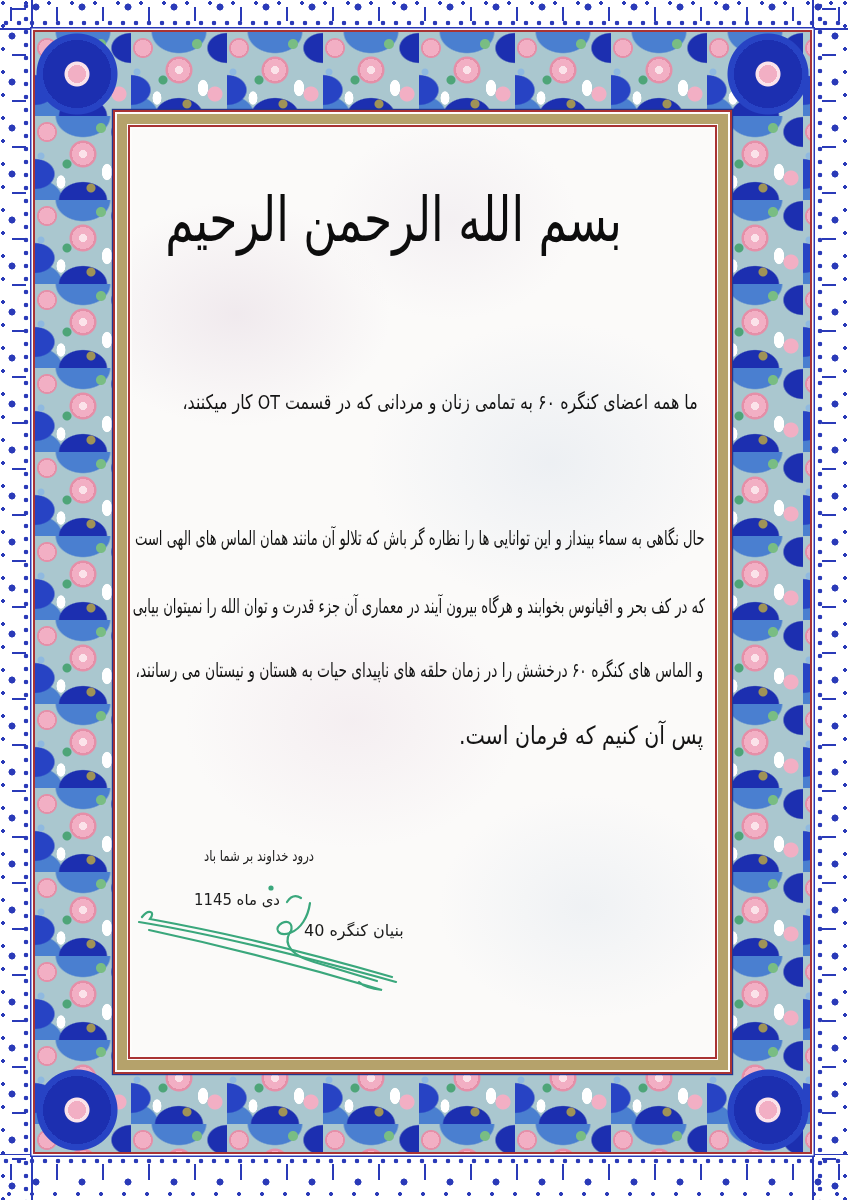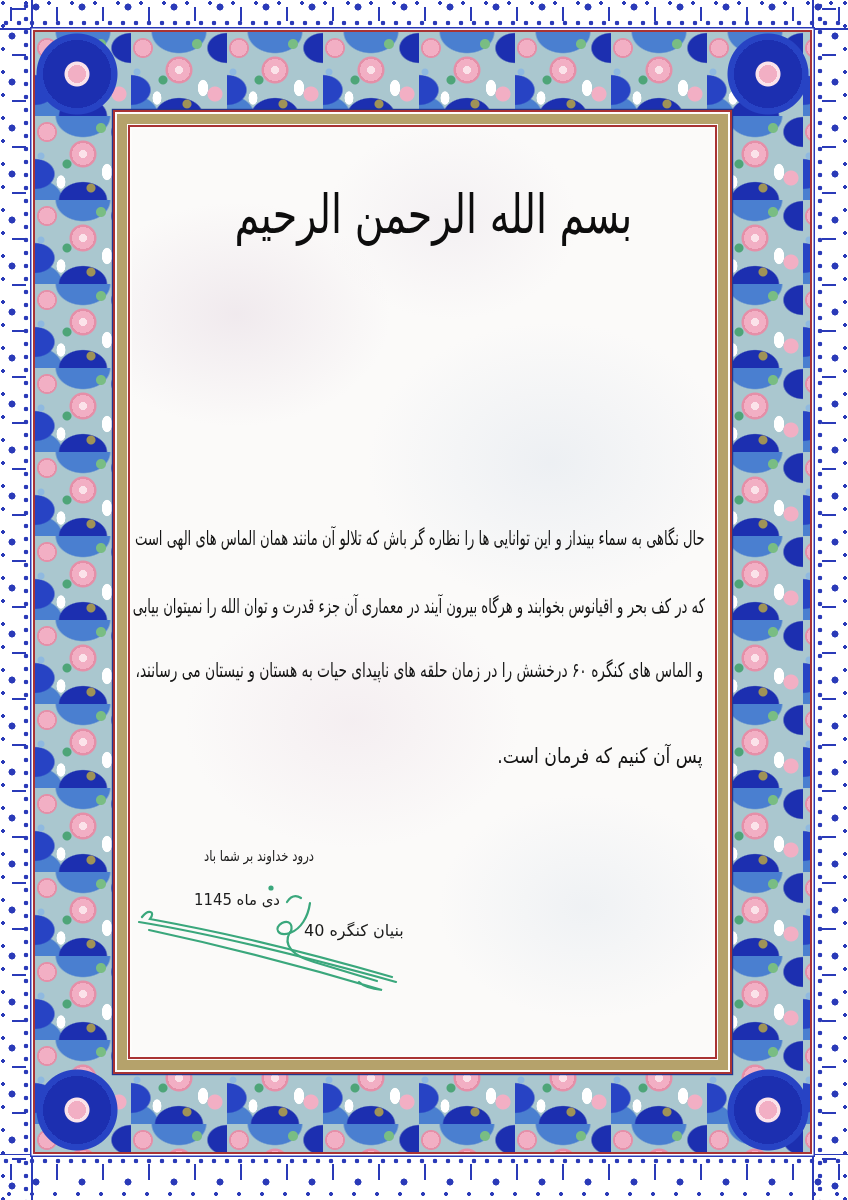--- a/index.html
+++ b/index.html
@@ -97,28 +97,28 @@
   .paper{position:absolute;inset:2px;direction:rtl;background-color:var(--paper);
     background-image:
       radial-gradient(220px 160px at 18% 20%,rgba(233,223,230,.6),transparent 70%),
       radial-gradient(260px 200px at 72% 36%,rgba(225,231,238,.55),transparent 70%),
       radial-gradient(240px 180px at 38% 64%,rgba(238,227,233,.5),transparent 70%),
       radial-gradient(210px 160px at 78% 84%,rgba(227,233,239,.5),transparent 70%),
       radial-gradient(180px 140px at 55% 10%,rgba(236,230,236,.5),transparent 70%);}
 
   
   .fit{white-space:nowrap;display:inline-block;}
-  .bismillah{position:absolute;top:52px;right:8px;left:0;text-align:right;
-    font-size:54px;line-height:1.25;color:#0d0d0d;}
+  .bismillah{position:absolute;top:52px;right:8px;left:0;text-align:center;
+    font-size:62px;line-height:1.25;color:#0d0d0d;}
   .bismillah .fit{transform-origin:center center;}
   .bodyline{position:absolute;font-size:20px;line-height:1.5;color:#141414;}
   .bodyline .fit{transform-origin:right center;}
   .l1{top:258px;right:15px;} .l2{top:332px;right:76px;}
   .l3{top:394px;right:8px;}  .l4{top:462px;right:8px;}
-  .l5{top:526px;right:10px;} .l6{top:612px;right:10px;font-size:21px;text-align:center;}
+  .l5{top:526px;right:10px;} .l6{top:588px;right:10px;font-size:25px;text-align:center;}
   .closing{position:absolute;font-size:15px;color:#1b1b1b;}
   .closing .fit{transform-origin:left center;}
   .c1{left:72px;top:718px;} .c2{left:62px;top:762px;}
   .c3{left:172px;top:792px;font-size:16px;}
   .signature{position:absolute;left:-18px;top:750px;width:302px;height:126px;}
 </style>
 </head>
 <body>
 
 <div class="page">
@@ -136,20 +136,23 @@
 
     <div class="inner-frame">
       <div class="gold-frame">
         <div class="red-inner">
           <div class="paper">
 
             <div class="bismillah">
               <span class="fit" style="transform: scaleX(0.733);">بسم الله الرحمن الرحیم</span>
             </div>
 
+            <div class="bodyline l1">
+              <span class="fit" style="transform: scaleX(0.793);">ما همه اعضای کنگره ۶۰ به تمامی زنان و مردانی که در قسمت OT کار میکنند،</span>
+            </div>
             <div class="bodyline l3">
               <span class="fit" style="transform: scaleX(0.655);">حال نگاهی به سماء بینداز و این توانایی ها را نظاره گر باش که تلالو آن مانند همان الماس های الهی است</span>
             </div>
             <div class="bodyline l4">
               <span class="fit" style="transform: scaleX(0.657);">که در کف بحر و اقیانوس بخوابند و هرگاه بیرون آیند در معماری آن جزء قدرت و توان الله را نمیتوان بیابی</span>
             </div>
             <div class="bodyline l5">
               <span class="fit" style="transform: scaleX(0.688);">و الماس های کنگره ۶۰ درخشش را در زمان حلقه های ناپیدای حیات به هستان و نیستان می رسانند،</span>
             </div>
             <div class="bodyline l6">

